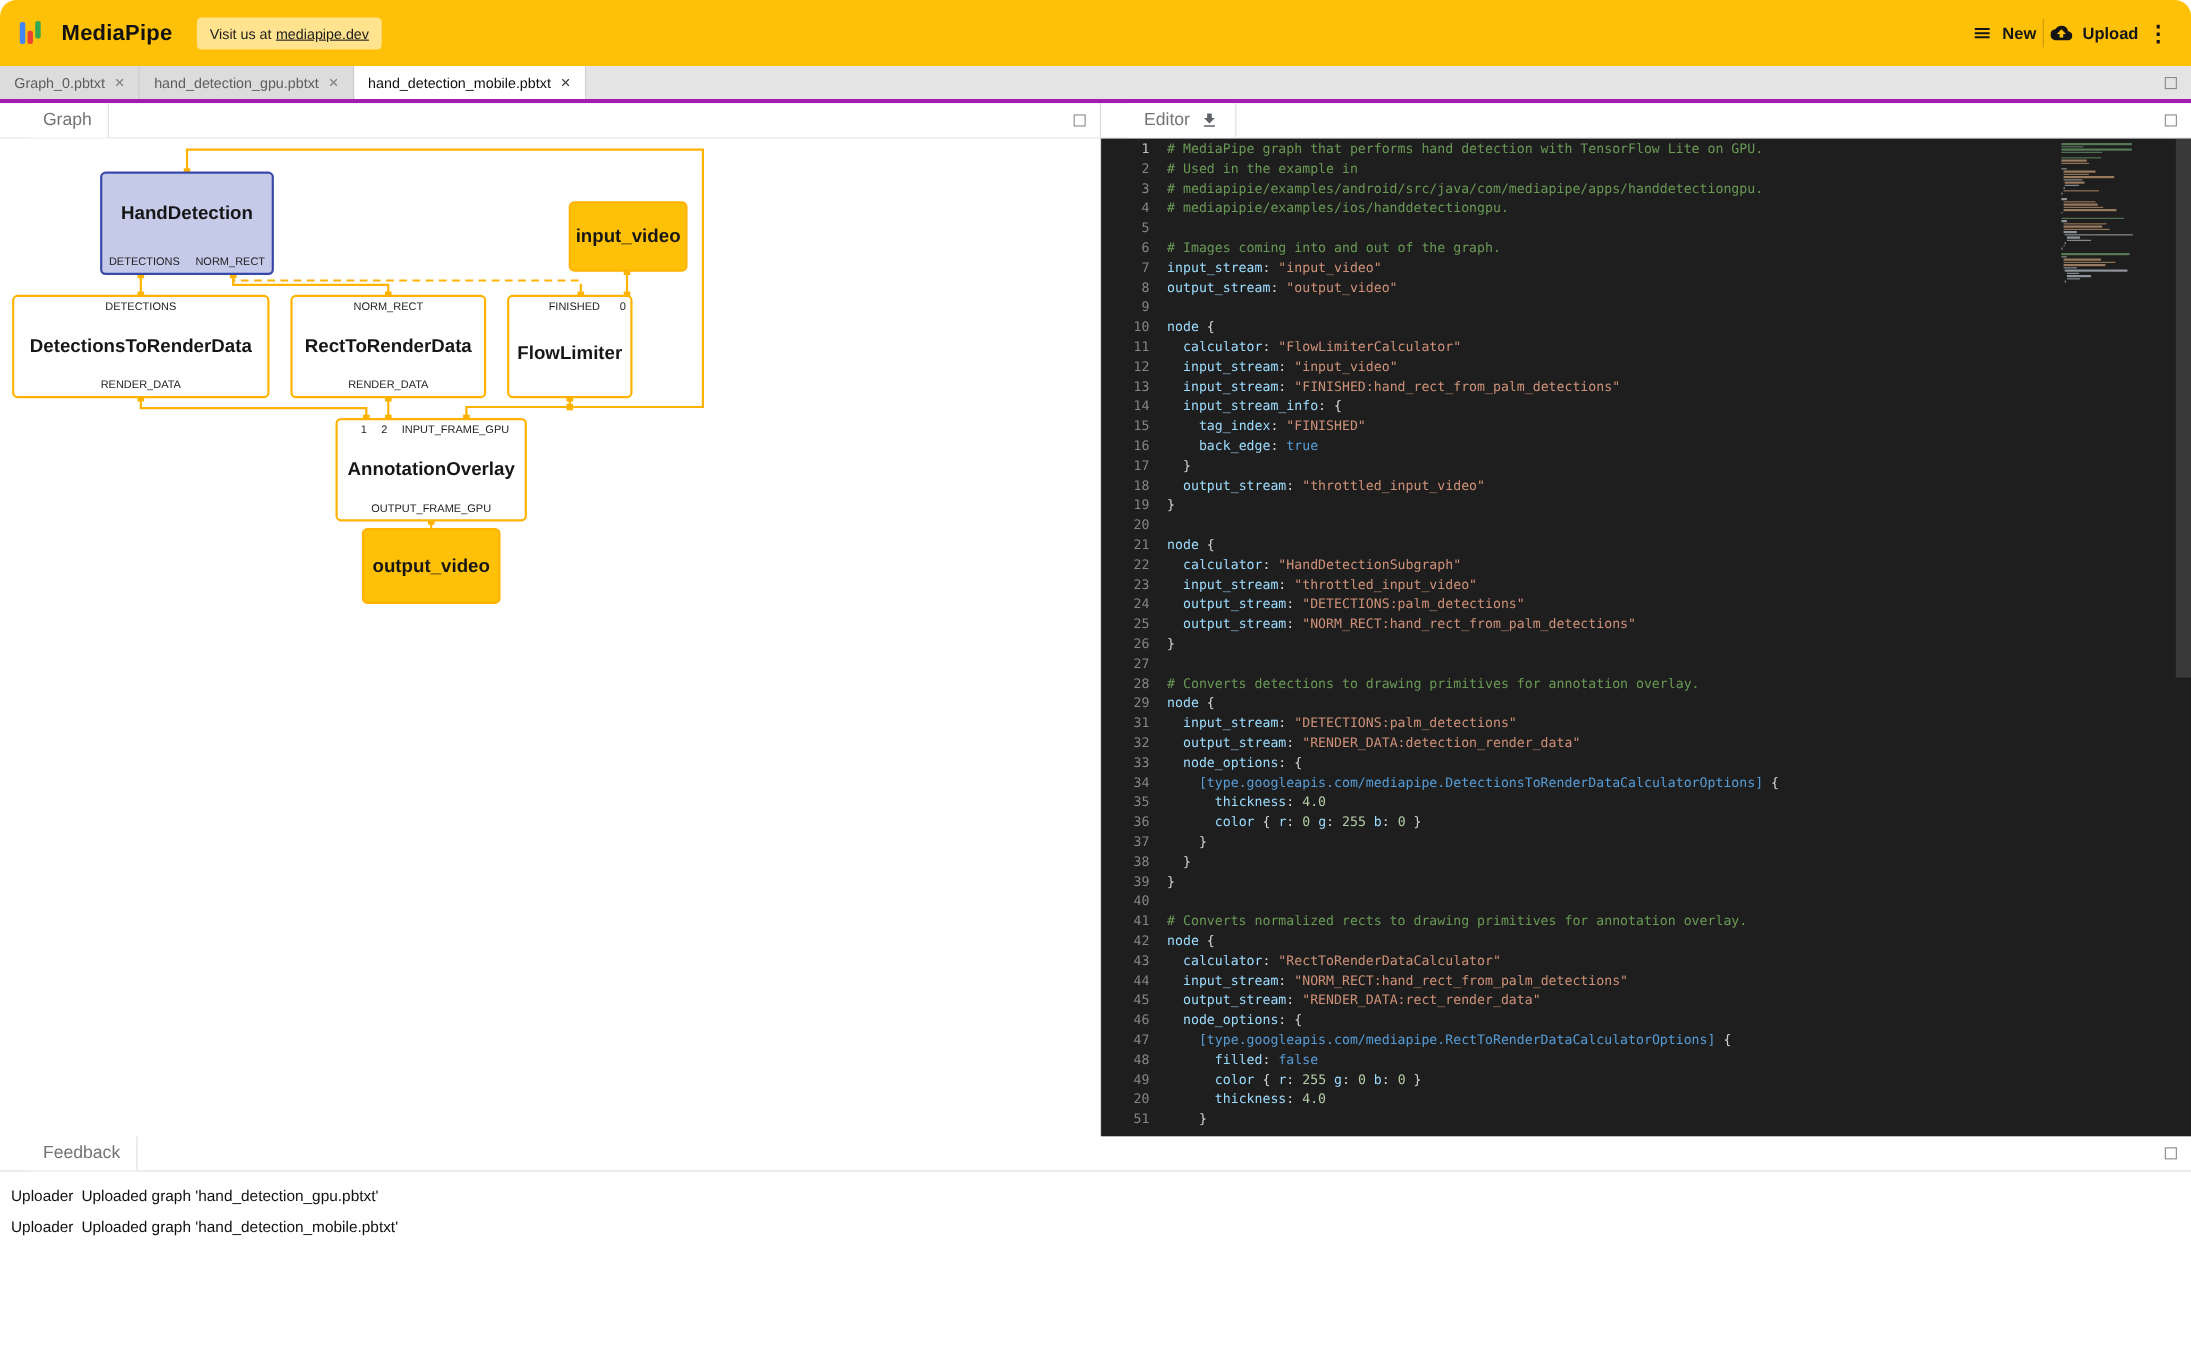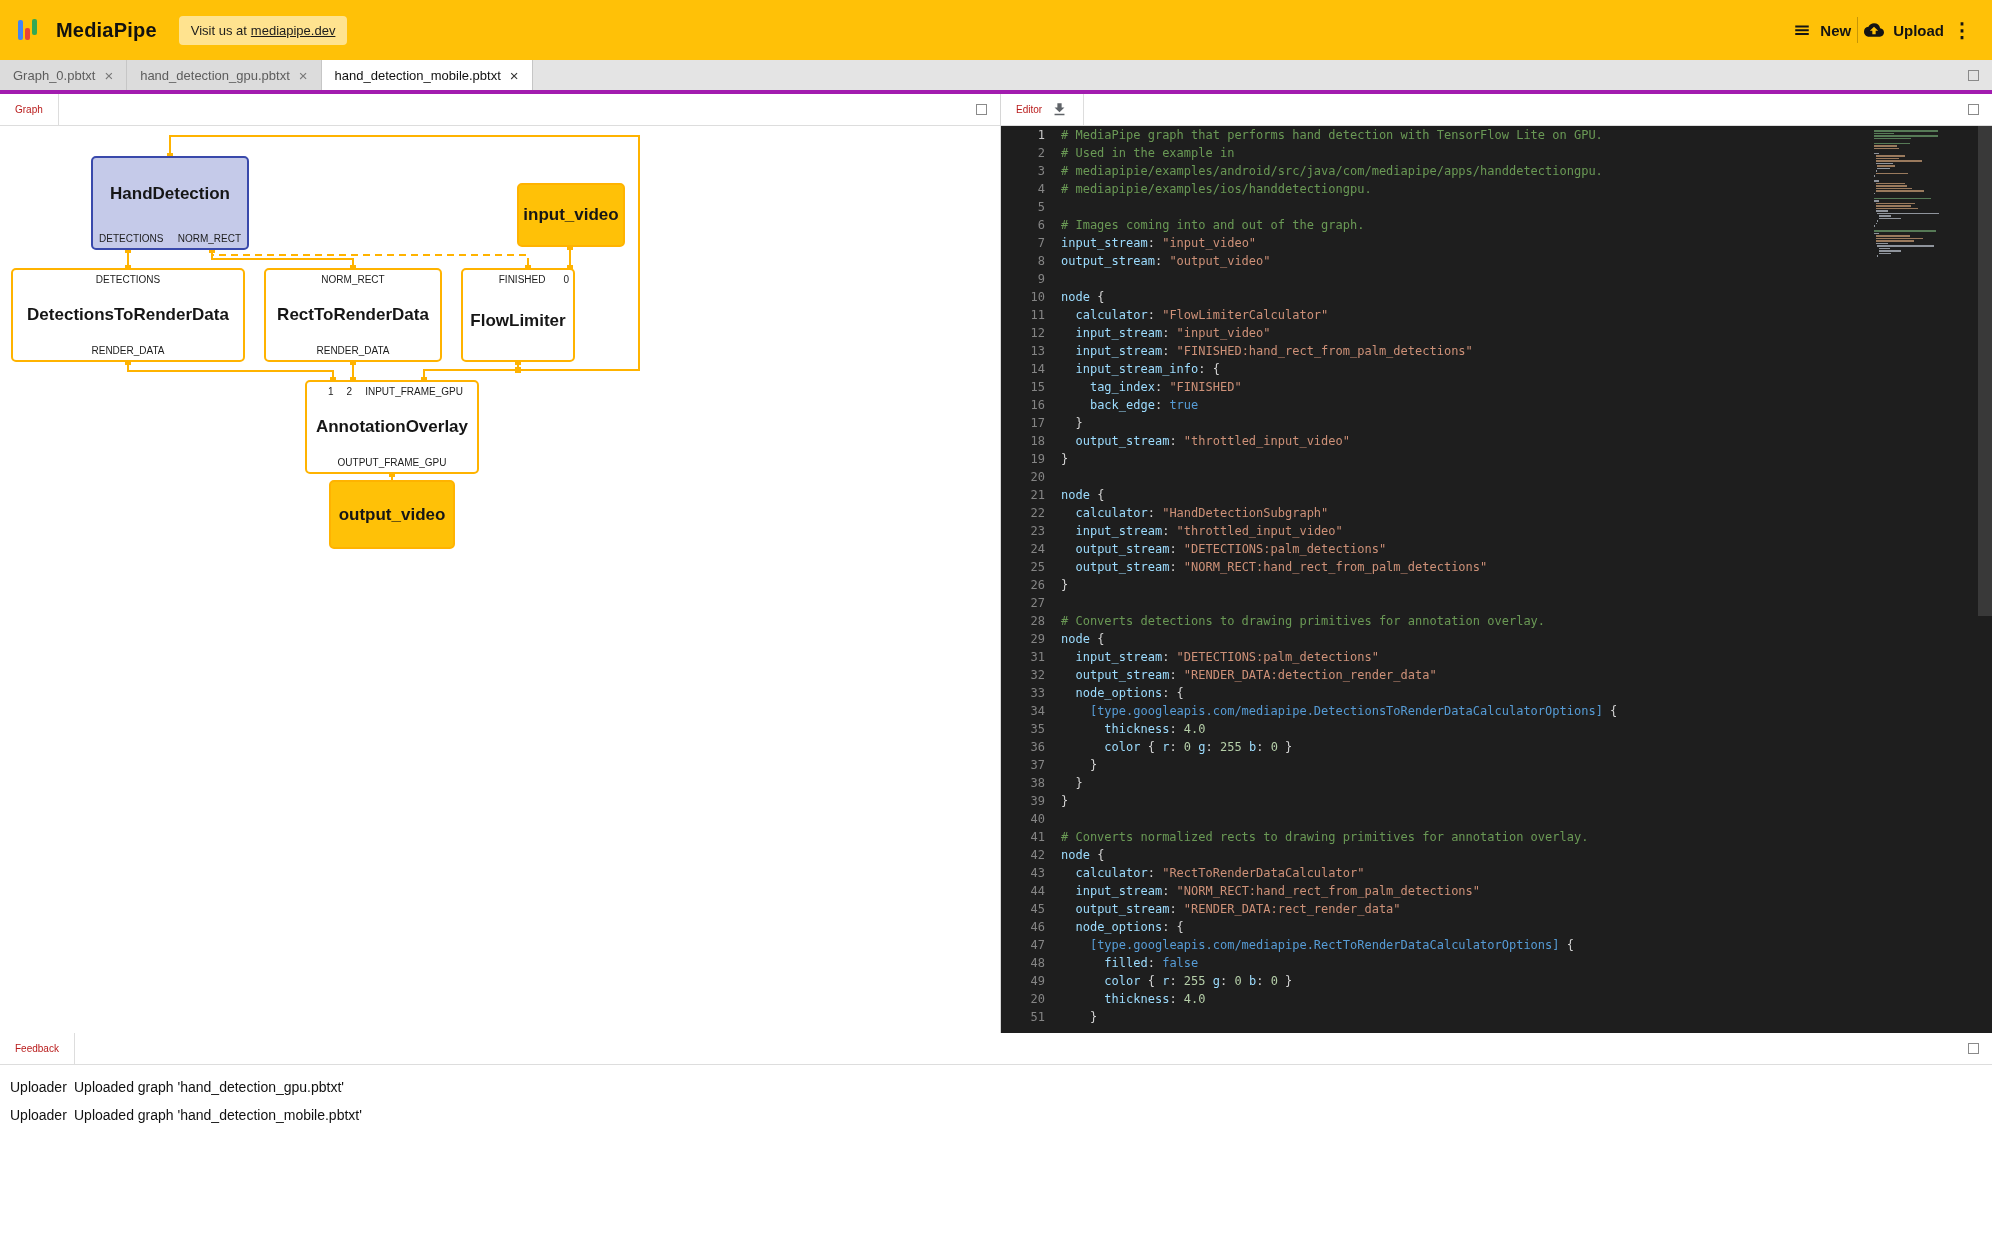--- a/index.html
+++ b/index.html
@@ -1,18 +1,18 @@
 <!DOCTYPE html>
 <html style="--header-bg: #FFC107; --edge-color: #FFB300; --node-fill: #FFC107; --selected-node-fill: #C5CAE9; --selected-node-border: #3949AB; --editor-bg: #1E1E1E; --tok-comment: #6A9955; --tok-string: #CE9178; --tok-number: #B5CEA8; --tok-keyword: #569CD6; --tok-property: #9CDCFE;"><head>
 <meta charset="utf-8">
 <title>MediaPipe Visualizer</title>
 <style>
   html,body{margin:0;padding:0;background:#fff;}
   .app{width:1992px;height:1236px;display:flex;flex-direction:column;overflow:hidden;
-       font-family:"Liberation Sans", sans-serif;color:#111;}
+       font-family:"Liberation Sans", sans-serif;color:#111;border-radius:15px;}
 
   
   .app-header{height:60px;flex:0 0 auto;background:var(--header-bg,#FFC107);
               display:flex;align-items:center;padding:0 18px;gap:14px;}
   .logo{width:24px;height:24px;display:flex;align-items:center;gap:2px;}
   .logo i{display:block;width:5px;border-radius:2px;}
   .logo .b1{height:20px;background:#4285F4;}
   .logo .b2{height:12px;background:#EA4335;transform:translateY(4px);}
   .logo .b3{height:16px;background:#34A853;transform:translateY(-3px);}
   .app-title{font-size:20px;font-weight:700;letter-spacing:.2px;}
@@ -34,22 +34,22 @@
   .file-tab.active{background:#fff;color:#111;}
   .tab-close{font-size:15px;color:#777;line-height:1;}
   .file-tab.active .tab-close{color:#333;}
 
   
   .main{flex:1;display:flex;min-height:0;}
   .graph-panel{width:1000px;flex:0 0 auto;border-right:1px solid #d6d6d6;display:flex;flex-direction:column;background:#fff;}
   .editor-panel{flex:1;min-width:0;display:flex;flex-direction:column;background:#fff;}
   .panel-tabs{height:31px;flex:0 0 auto;background:#fff;border-bottom:1px solid #ddd;
               display:flex;align-items:stretch;}
-  .panel-tab{display:flex;align-items:center;gap:9px;padding:0 15px;font-size:10px;color:#b91c1c;
-             border-right:1px solid #ddd;background:#fff;cursor:pointer;}
+  .panel-tab{display:flex;align-items:center;gap:9px;padding:0 15px;font-size:16px;color:#737373;
+             border-right:1px solid #ddd;background:#fff;cursor:pointer;margin-left:24px;}
   .expand-icon{width:9px;height:9px;border:1.5px solid #8a8a8a;margin-left:auto;align-self:center;
                margin-right:13px;cursor:pointer;flex:0 0 auto;}
 
   
   .graph-canvas{position:relative;flex:1;overflow:hidden;background:#fff;}
   .graph-canvas svg.edges{position:absolute;left:0;top:0;}
   .gnode{position:absolute;box-sizing:border-box;border:2px solid var(--edge-color,#FFB300);
          border-radius:5px;background:#fff;display:flex;flex-direction:column;cursor:pointer;}
   .gnode-title{flex:1;display:flex;align-items:center;justify-content:center;
                font-size:17px;font-weight:700;color:#161616;}

